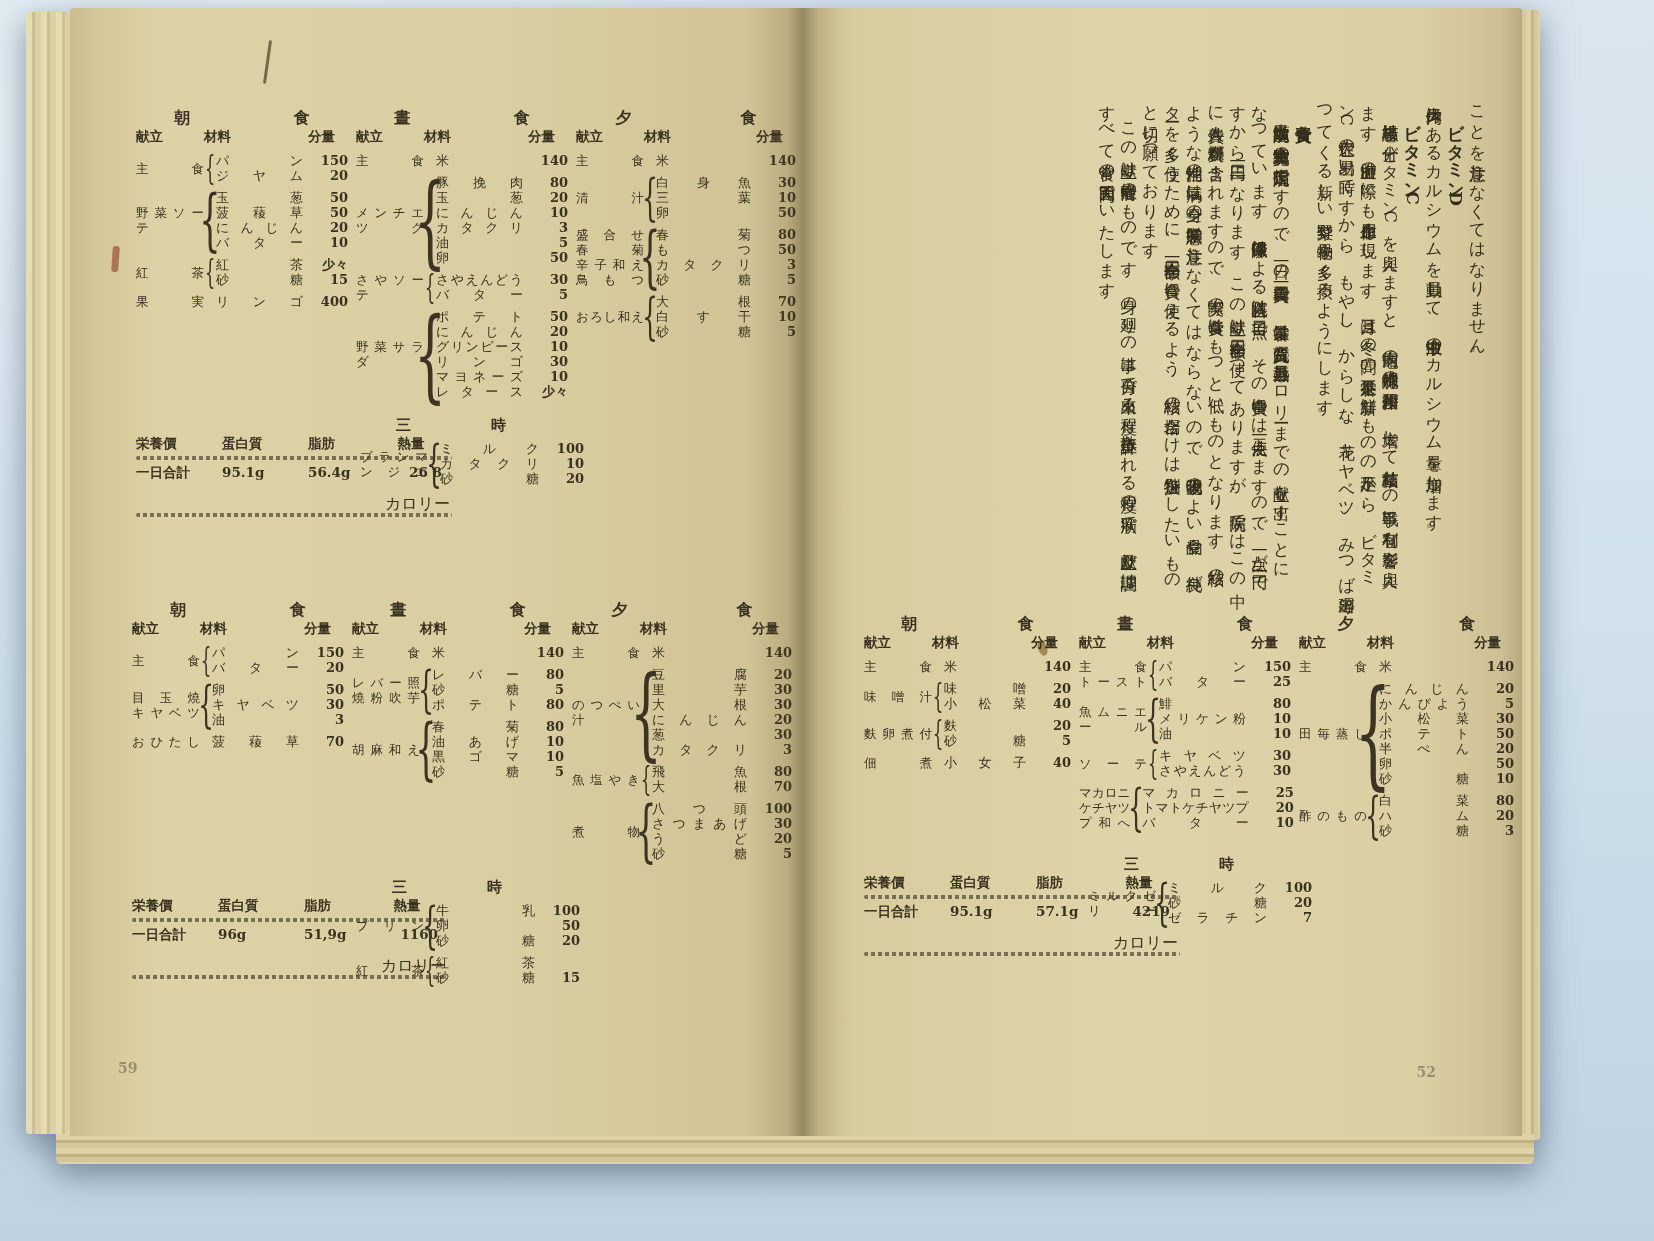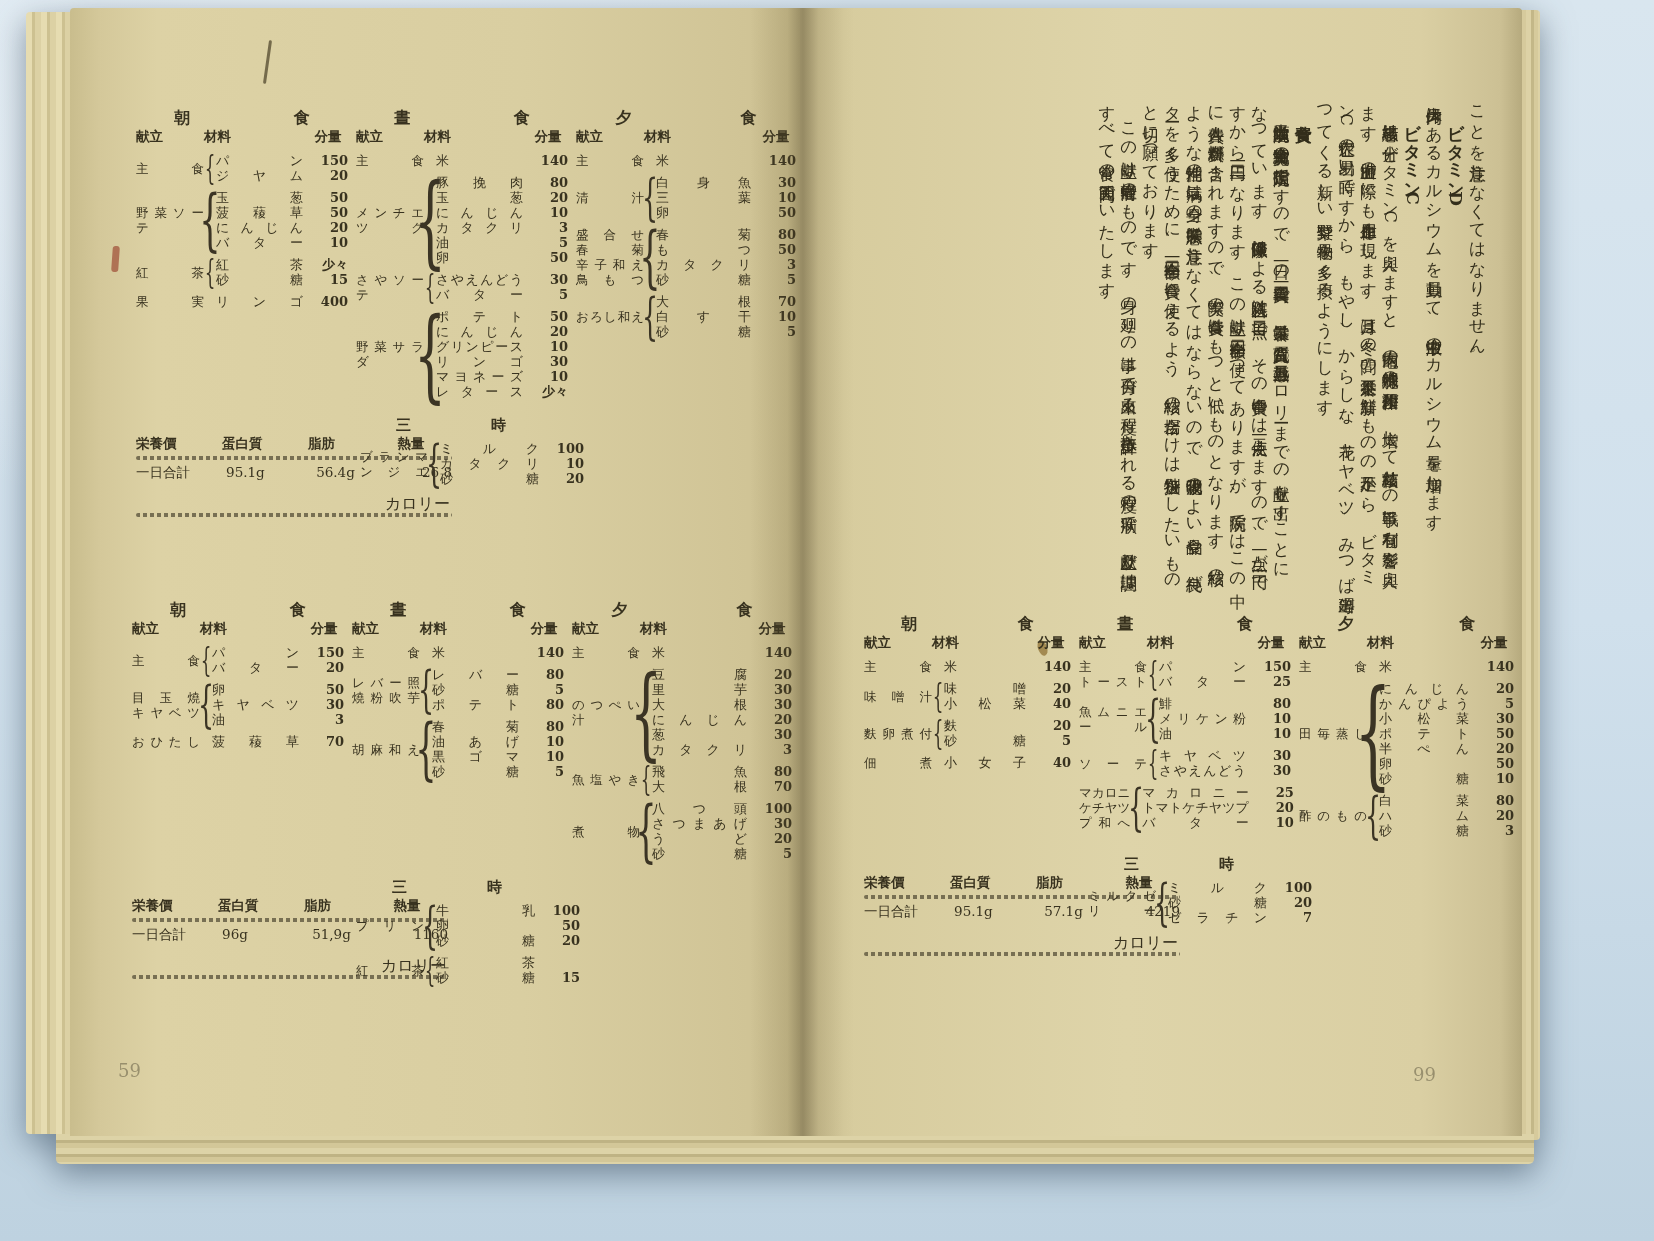--- a/index.html
+++ b/index.html
@@ -39,54 +39,54 @@
 
   
   .meal-table { position:absolute; font-size:13px; line-height:15px; color:#38321f; }
   .meals { display:flex; }
   .meal { width:220px; padding-right:8px; }
   .meal:last-child { padding-right:0; }
   .meal-title { font-weight:700; font-size:16px; width:64%; margin:0 auto 4px; }
   .colhead { display:flex; font-weight:700; font-size:13.5px; margin:4px 0 9px; }
   .h-menu { width:68px; }
   .h-ing { flex:1; text-align:left; }
-  .h-qty { width:40px; text-align:center; }
+  .h-qty { width:40px; text-align:left; }
   .group { display:flex; align-items:center; margin-bottom:7px; }
   .gname { width:68px; font-size:12.5px; align-self:center; }
   .brace { width:12px; display:flex; align-items:center; justify-content:center;
            overflow:visible; color:#3b3424; }
   .items { flex:1; }
   .item { display:flex; }
   .ing { flex:1; padding-right:5px; }
   .qty { width:40px; text-align:right; font-weight:600; white-space:nowrap; }
   .spread-line { display:flex; justify-content:space-between; }
   .spread-line.single { justify-content:flex-start; }
   .t-footer { position:relative; height:132px; margin-top:12px; }
   .nutrition { position:absolute; left:0; top:18px; width:316px; font-size:13.5px; }
   .nut-head { display:flex; font-weight:700; padding-bottom:3px; }
   .nut-head span:nth-child(1){ width:86px; } .nut-head span:nth-child(2){ width:86px; }
   .nut-head span:nth-child(3){ width:72px; } .nut-head span:nth-child(4){ width:62px; text-align:center;}
   .wavy { height:4px; background: repeating-linear-gradient(90deg,#564f38 0 4px, transparent 4px 7px);
           opacity:.75; border-radius:2px; margin:2px 0 5px; }
-  .nut-row { display:flex; font-weight:400;gap:8px; }
+  .nut-row { display:flex; font-weight:700; }
   .nut-row span:nth-child(1){ width:86px; } .nut-row span:nth-child(2){ width:86px; }
   .nut-row span:nth-child(3){ width:72px; } .nut-row span:nth-child(4){ width:62px; text-align:right;}
   .cal-unit { text-align:right; font-size:16px; padding-right:2px; margin:16px 0 2px; }
   .snack { position:absolute; left:224px; top:0; width:224px; }
   .snack-title { font-weight:700; font-size:15px; width:110px; margin:0 0 8px 36px; }
 
   
   .article { position:absolute; top:86px; right:34px; width:676px; height:494px;
       writing-mode:vertical-rl; font-size:16.5px; line-height:21.8px; letter-spacing:.5px;
       color:#332e1b; }
   .article p { margin:0; }
   .article p.indent { text-indent:1.05em; }
   .a-head { font-weight:700; text-indent:1.05em; font-size:17px; margin:0; }
 
-  .pageno { position:absolute; font-size:18px; opacity:.45; font-weight:400; color:#4a4430; }
+  .pageno { position:absolute; font-size:14px; opacity:.45; font-weight:700; color:#4a4430; }
   .pageno.l { left:48px; top:1052px; }
   .pageno.r { right:86px; top:1056px; }
 </style>
 </head>
 <body>
 
 <div class="scene">
   <div class="book">
     <div class="fore-edge-left"></div>
     <div class="fore-edge-right"></div>
@@ -1801,18 +1801,18 @@
                         <span class="ch">ン</span>
                       </div>
                     </div>
                     <div class="qty">7</div>
                   </div>
                 </div>
               </div>
             </div>
           </div>
         </div>
-      <div class="pageno r">99</div>
+      <div class="pageno r">52</div>
     </div>
 
     <div class="gutter"></div>
   </div>
 </div>
 
 </body></html>

